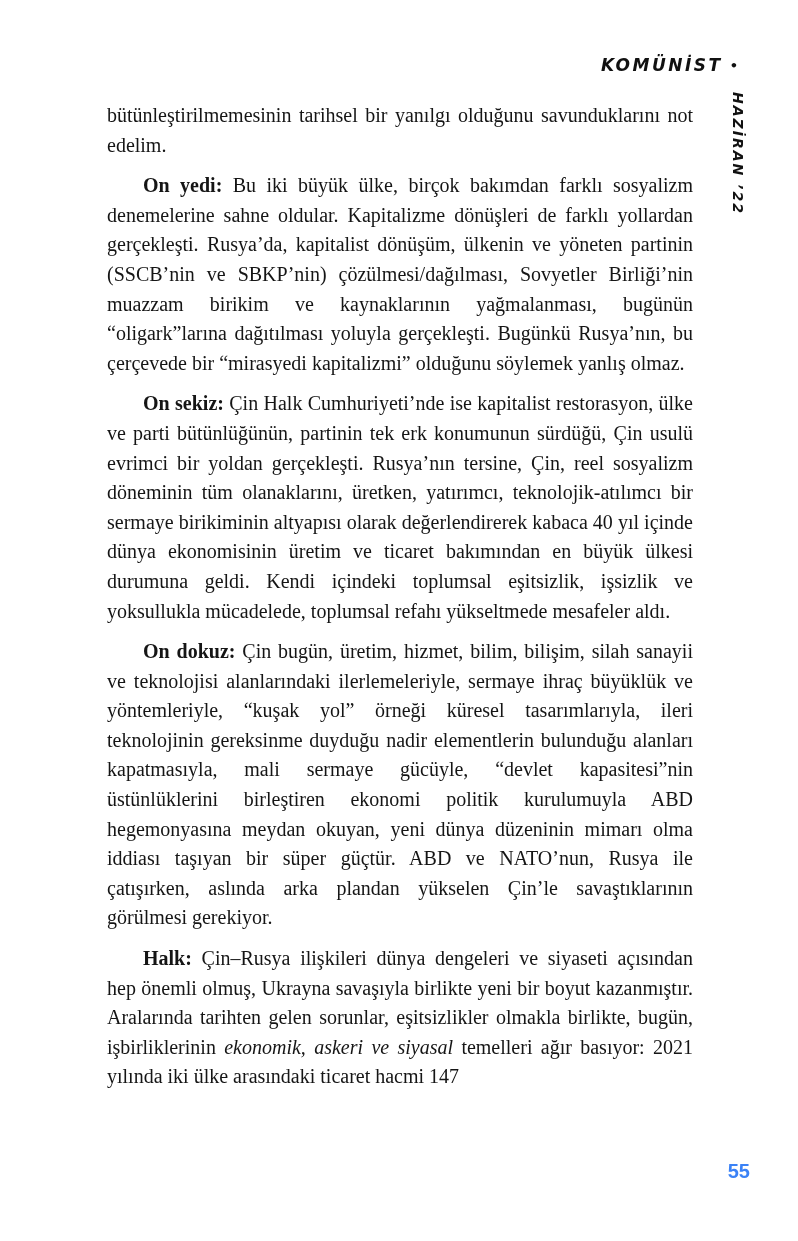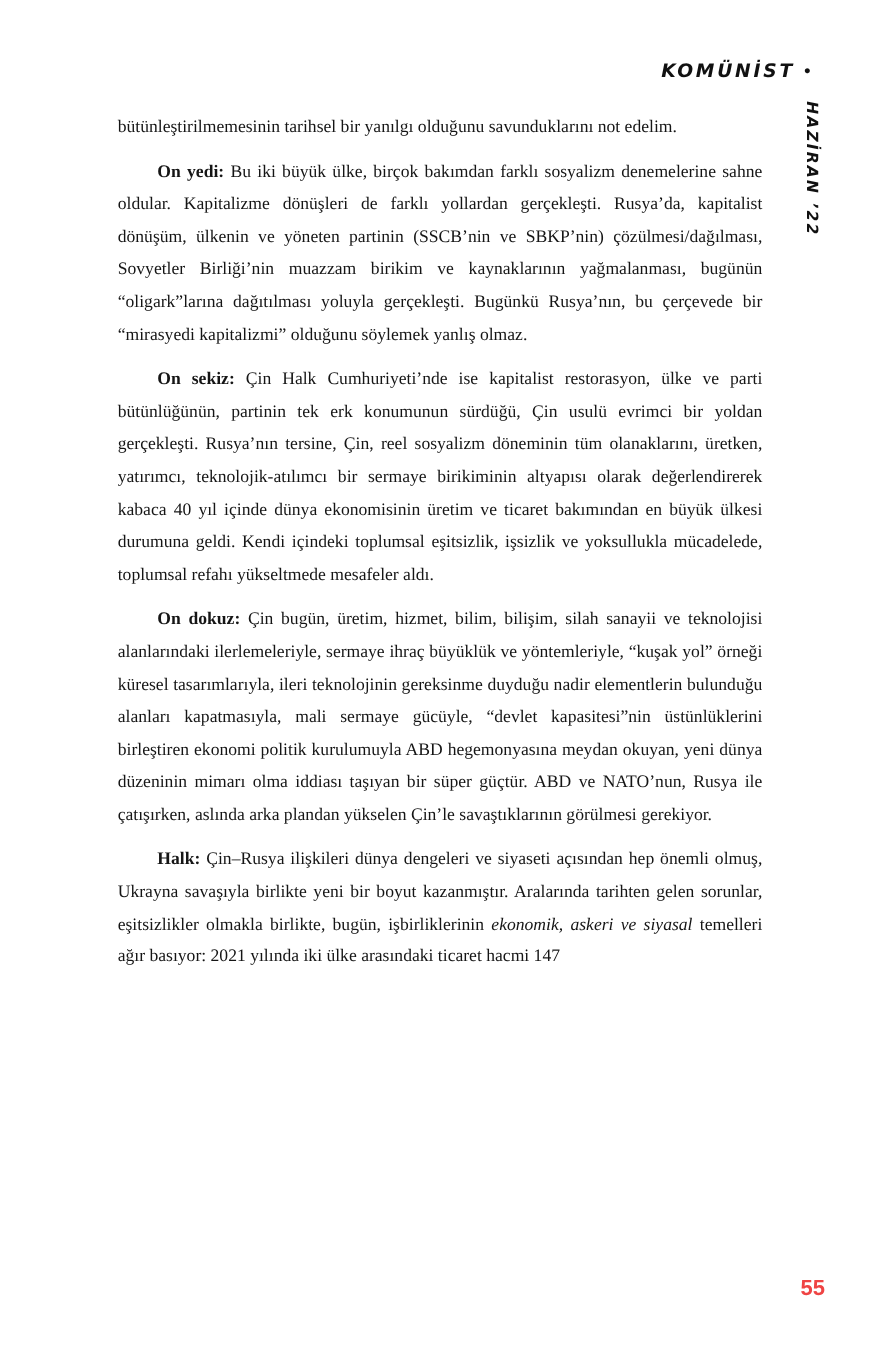--- a/index.html
+++ b/index.html
@@ -47,21 +47,21 @@
     font-size: 14px;
     letter-spacing: 2px;
     color: #111;
   }
   
   .text-block {
     position: absolute;
     left: 107px;
     top: 101px;
     width: 586px;
-    font-size: 16px;
+    font-size: 20px;
     line-height: 29.6px;
     text-align: justify;
     color: #151515;
   }
   .text-block p {
     margin: 0 0 11px 0;
     padding: 0;
   }
   .text-block b {
     font-weight: bold;
@@ -71,21 +71,21 @@
     font-style: italic;
   }
   
   .page-number {
     position: absolute;
     right: 48px;
     bottom: 58px;
     font-family: "Liberation Sans", sans-serif;
     font-weight: bold;
     font-size: 20px;
-    color: #ef4444;
+    color: #3b82f6;
   }
 </style>
 </head>
 <body>
 
 <div class="page">
 
   <div class="journal">
     <span>KOMÜNİST</span><span class="bullet">•</span>
   </div>

